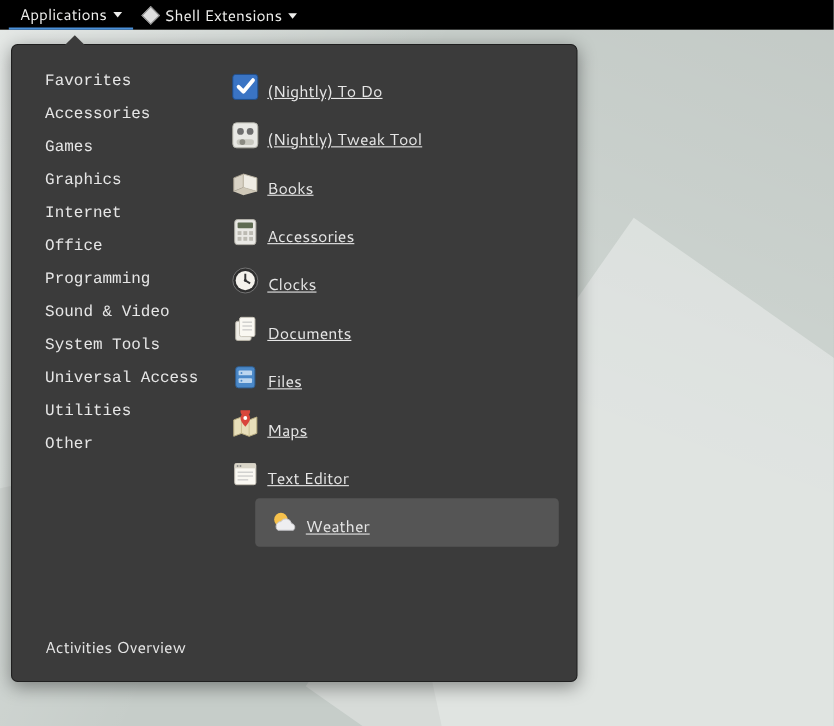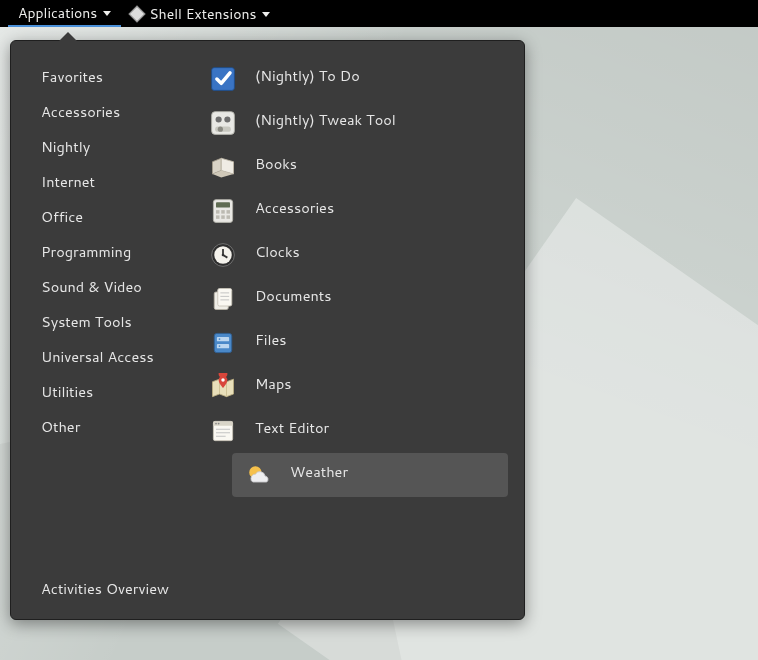--- a/index.html
+++ b/index.html
@@ -64,39 +64,41 @@
   }
   .menu::before{
     content:""; position:absolute; top:-9px; left:48px;
     width:0;height:0;border-left:9px solid transparent;border-right:9px solid transparent;border-bottom:9px solid #3b3b3b;
   }
   .menu-body { flex:1; display:flex; overflow:hidden; }
   .categories {
     width:170px;
     display:flex; flex-direction:column;
     padding:6px 0;
+    font-family:Liberation Mono, monospace;
   }
   .cat-item {
     padding:7px 22px;
     cursor:pointer;
     border-radius:4px;
     white-space:nowrap;
   }
   .apps {
     flex:1;
     display:flex; flex-direction:column;
     padding:4px 8px;
     gap:0;
   }
   .app-item {
-    display:flex; align-items:flex-start; gap:18px;
+    display:flex; align-items:flex-end; gap:6px;
     padding:8px 12px;
     border-radius:4px;
     cursor:pointer;
     height:44px;
+    text-decoration:underline;
   }
   .app-item.hovered { background:#555555;margin-left:35px; }
   .app-icon {
     width:28px;height:28px; flex:0 0 28px;
     display:flex;align-items:center;justify-content:center;
   }
   .app-icon svg { width:28px; height:28px; }
   .activities {
     padding:14px 22px 12px;
     cursor:pointer;
@@ -117,21 +119,22 @@
     <span>Shell Extensions</span>
     <span class="chevron-down"></span>
   </div>
 </div>
 
 <div class="menu">
   <div class="menu-body">
     <div class="categories" id="categories">
         <div class="cat-item"><span>Favorites</span></div>
         <div class="cat-item"><span>Accessories</span></div>
-        <div class="cat-item"><span>Nightly</span></div>
+        <div class="cat-item"><span>Games</span></div>
+        <div class="cat-item"><span>Graphics</span></div>
         <div class="cat-item"><span>Internet</span></div>
         <div class="cat-item"><span>Office</span></div>
         <div class="cat-item"><span>Programming</span></div>
         <div class="cat-item"><span>Sound &amp; Video</span></div>
         <div class="cat-item"><span>System Tools</span></div>
         <div class="cat-item"><span>Universal Access</span></div>
         <div class="cat-item"><span>Utilities</span></div>
         <div class="cat-item"><span>Other</span></div>
       </div>
     <div class="apps" id="apps">

